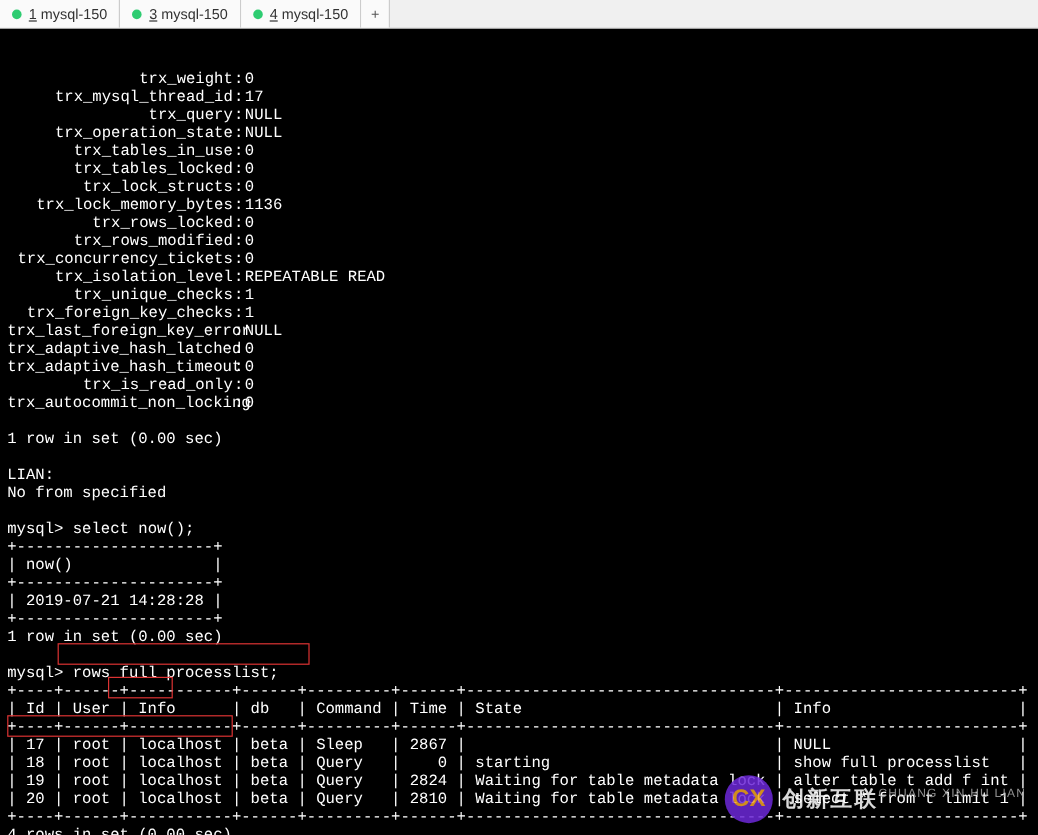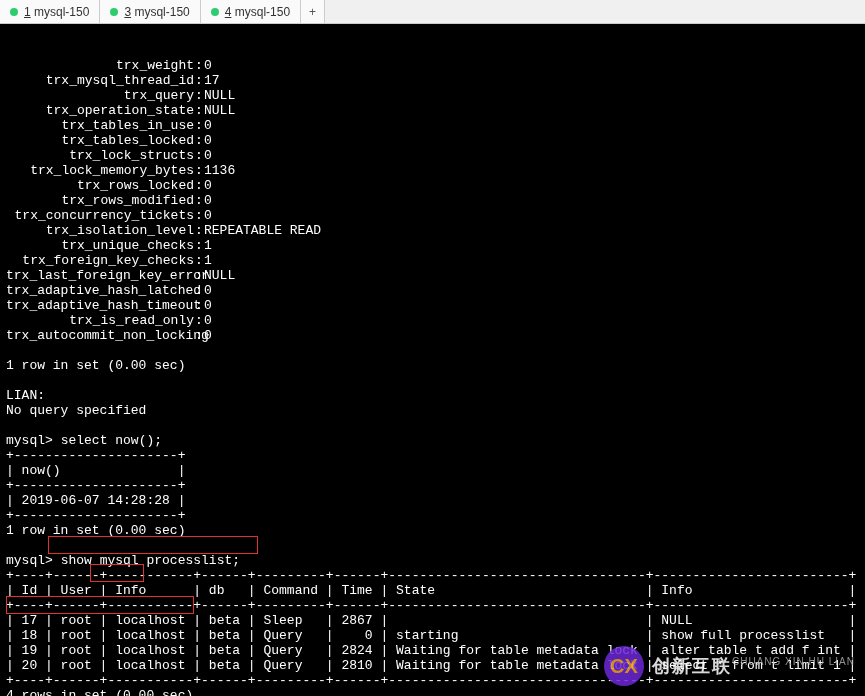--- a/index.html
+++ b/index.html
@@ -105,31 +105,31 @@
     </div>
     <div class="tab-add">+</div>
   </div>
 
 <div class="terminal" id="terminal">
 
 <div id="trx-block"><div class="kv-row"><span class="kv-label">trx_weight</span><span class="kv-sep">:</span><span class="kv-val">0</span></div><div class="kv-row"><span class="kv-label">trx_mysql_thread_id</span><span class="kv-sep">:</span><span class="kv-val">17</span></div><div class="kv-row"><span class="kv-label">trx_query</span><span class="kv-sep">:</span><span class="kv-val">NULL</span></div><div class="kv-row"><span class="kv-label">trx_operation_state</span><span class="kv-sep">:</span><span class="kv-val">NULL</span></div><div class="kv-row"><span class="kv-label">trx_tables_in_use</span><span class="kv-sep">:</span><span class="kv-val">0</span></div><div class="kv-row"><span class="kv-label">trx_tables_locked</span><span class="kv-sep">:</span><span class="kv-val">0</span></div><div class="kv-row"><span class="kv-label">trx_lock_structs</span><span class="kv-sep">:</span><span class="kv-val">0</span></div><div class="kv-row"><span class="kv-label">trx_lock_memory_bytes</span><span class="kv-sep">:</span><span class="kv-val">1136</span></div><div class="kv-row"><span class="kv-label">trx_rows_locked</span><span class="kv-sep">:</span><span class="kv-val">0</span></div><div class="kv-row"><span class="kv-label">trx_rows_modified</span><span class="kv-sep">:</span><span class="kv-val">0</span></div><div class="kv-row"><span class="kv-label">trx_concurrency_tickets</span><span class="kv-sep">:</span><span class="kv-val">0</span></div><div class="kv-row"><span class="kv-label">trx_isolation_level</span><span class="kv-sep">:</span><span class="kv-val">REPEATABLE READ</span></div><div class="kv-row"><span class="kv-label">trx_unique_checks</span><span class="kv-sep">:</span><span class="kv-val">1</span></div><div class="kv-row"><span class="kv-label">trx_foreign_key_checks</span><span class="kv-sep">:</span><span class="kv-val">1</span></div><div class="kv-row"><span class="kv-label">trx_last_foreign_key_error</span><span class="kv-sep">:</span><span class="kv-val">NULL</span></div><div class="kv-row"><span class="kv-label">trx_adaptive_hash_latched</span><span class="kv-sep">:</span><span class="kv-val">0</span></div><div class="kv-row"><span class="kv-label">trx_adaptive_hash_timeout</span><span class="kv-sep">:</span><span class="kv-val">0</span></div><div class="kv-row"><span class="kv-label">trx_is_read_only</span><span class="kv-sep">:</span><span class="kv-val">0</span></div><div class="kv-row"><span class="kv-label">trx_autocommit_non_locking</span><span class="kv-sep">:</span><span class="kv-val">0</span></div></div>
 <span>1 row in set (0.00 sec)</span>
 
 <span>LIAN:</span>
-<span>No query specified</span>
+<span>No from specified</span>
 
 <span>mysql&gt;</span> <span>select now();</span>
 <span>+---------------------+</span>
 <span>| now()               |</span>
 <span>+---------------------+</span>
-<span>| 2019-06-07 14:28:28 |</span>
+<span>| 2019-07-21 14:28:28 |</span>
 <span>+---------------------+</span>
 <span>1 row in set (0.00 sec)</span>
 
-<span>mysql&gt;</span> <span>show mysql processlist;</span>
+<span>mysql&gt;</span> <span>rows full processlist;</span>
 <span>+----+------+-----------+------+---------+------+---------------------------------+-------------------------+</span>
 <span>| Id | User | Info      | db   | Command | Time | State                           | Info                    |</span>
 <span>+----+------+-----------+------+---------+------+---------------------------------+-------------------------+</span>
 <div id="pl-rows"><div>| 17 | root | localhost | beta | Sleep   | 2867 |                                 | NULL                    |</div><div>| 18 | root | localhost | beta | Query   |    0 | starting                        | show full processlist   |</div><div>| 19 | root | localhost | beta | Query   | 2824 | Waiting for table metadata lock | alter table t add f int |</div><div>| 20 | root | localhost | beta | Query   | 2810 | Waiting for table metadata lock | select * from t limit 1 |</div></div><span>+----+------+-----------+------+---------+------+---------------------------------+-------------------------+</span>
 <span>4 rows in set (0.00 sec)</span>
 
  
 
 <div class="watermark">
   <div class="wm-logo">CX</div>

